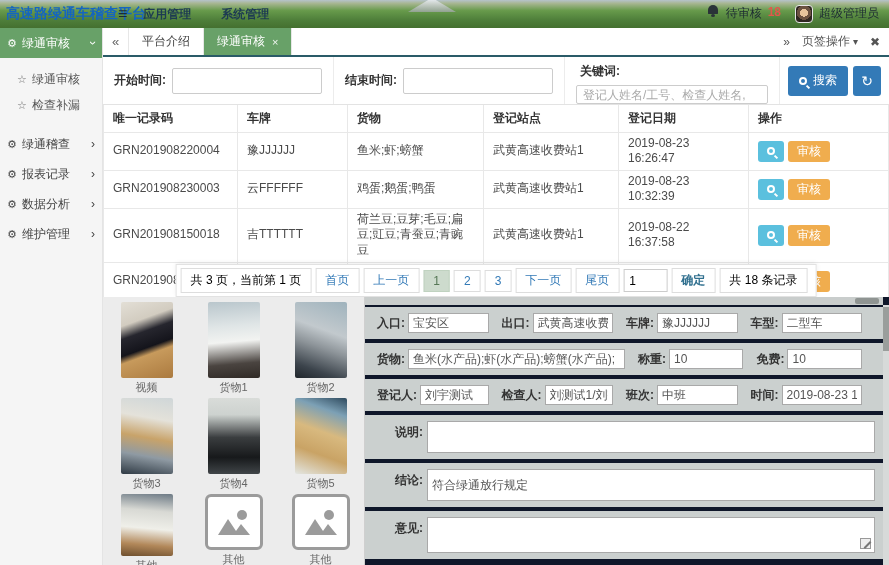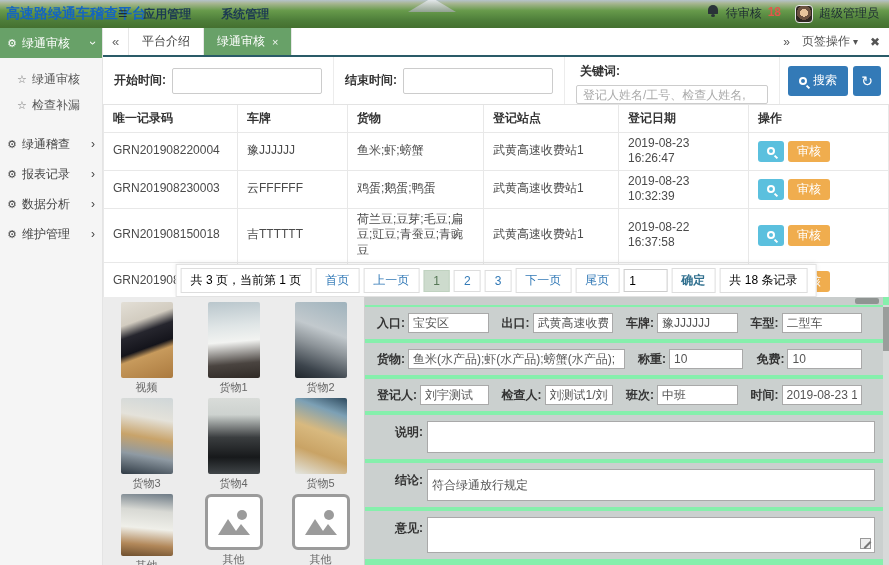--- a/index.html
+++ b/index.html
@@ -90,21 +90,21 @@
 .ph.box{width:58px;height:56px;background:#fff;border:3px solid #9b9b9b;border-radius:6px;display:flex;align-items:center;justify-content:center}
 .p1{background:linear-gradient(160deg,#e3dfd6 0%,#d2ccc0 26%,#26262e 40%,#14141b 58%,#c79a5c 66%,#ab7a3f 100%)}
 .p2{background:linear-gradient(175deg,#b9c6cc 0%,#dfe5e6 32%,#f2f3f1 52%,#4a4440 80%,#302a26 100%)}
 .p3{background:linear-gradient(200deg,#9fb3bd 0%,#c2c9cd 38%,#8d9499 58%,#3c444c 84%,#20262c 100%)}
 .p4{background:linear-gradient(190deg,#cfd6d8 0%,#e4e2da 28%,#c8a36a 52%,#8f9aa3 74%,#2f3a44 100%)}
 .p5{background:linear-gradient(180deg,#d9dcd9 0%,#cdd2cf 22%,#3a3d3f 52%,#17191b 78%,#404548 100%)}
 .p6{background:linear-gradient(200deg,#2e4a5e 0%,#7ca0b5 20%,#d8b97f 45%,#c9a365 70%,#e3e6e2 100%)}
 .p7{background:linear-gradient(185deg,#6d7a85 0%,#d8d9d4 28%,#efefe9 55%,#b2885a 80%,#6e4f2e 100%)}
 
 
-.formpane{flex:1;position:relative;background:#86efac;font-size:12px;color:#333;overflow:hidden;padding-right:6px}
+.formpane{flex:1;position:relative;background:#0f172a;font-size:12px;color:#333;overflow:hidden;padding-right:6px}
 .hscroll{height:8px;background:#c9cdcc;position:relative;margin-bottom:2px}
 .hhandle{position:absolute;right:4px;top:1px;width:24px;height:6px;background:#8f9492;border-radius:2px;cursor:pointer}
 .vscroll{position:absolute;right:0;top:8px;bottom:0;width:6px;background:#d7dad9}
 .vhandle{position:absolute;top:2px;left:0;width:6px;height:44px;background:#9a9e9c;cursor:pointer}
 .band{background:#cbd0cf;padding:6px 8px 6px 12px;margin-bottom:4px}
 .frow{display:flex;align-items:center}
 .field{display:flex;align-items:center;flex:1;min-width:0;padding-right:13px}
 .field label{font-weight:bold;white-space:nowrap;margin-right:3px}
 .field input{flex:1;min-width:0;height:20px;border:1px solid #a9a9a9;padding:0 4px;font-size:12px;background:#fff;color:#555}
 .field.wide{flex:2.35}

